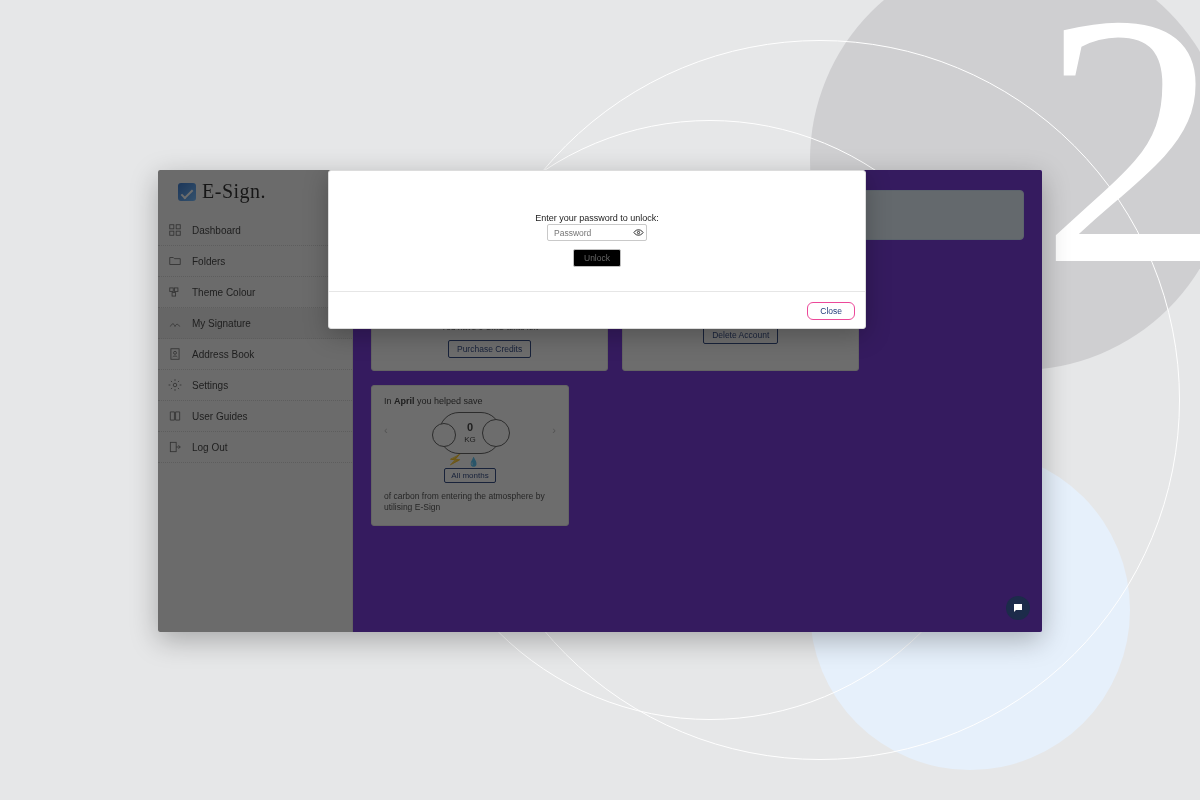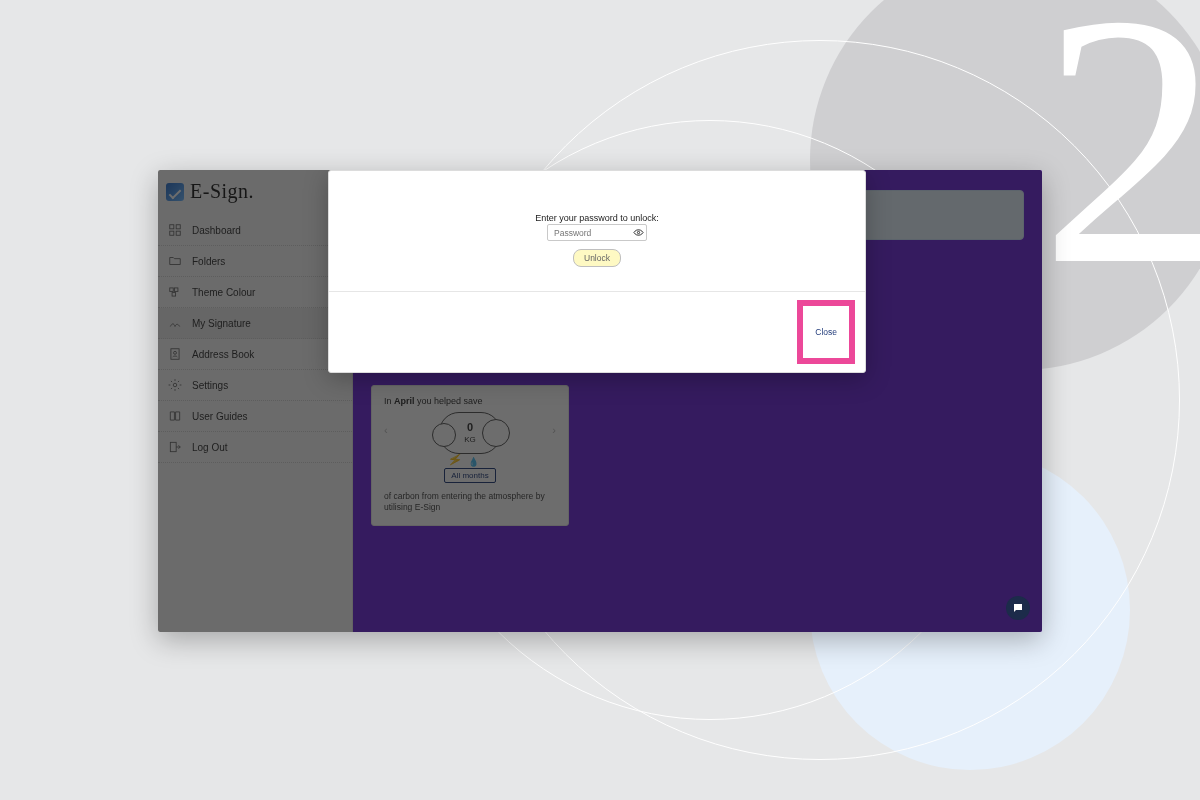--- a/index.html
+++ b/index.html
@@ -58,20 +58,21 @@
     width: 195px;
     height: 100%;
     background: #fafafa;
     border-right: 1px solid #e6e6e6;
   }
   .logo-row {
     display: flex;
     align-items: center;
     gap: 6px;
     padding: 10px 8px 12px;
+    margin-left: 12px;
   }
   .logo-mark {
     width: 18px; height: 18px;
     background: linear-gradient(135deg,#2a6fc9,#6bb6ff);
     border-radius: 3px;
     position: relative;
   }
   .logo-mark::after{
     content:""; position:absolute; left:3px; top:7px;
     width:10px; height:4px; border:2px solid #fff; border-top:none; border-right:none;
@@ -236,39 +237,39 @@
   }
   .pw-eye{
     position:absolute; right:3px; top:2px;
     width:12px;height:12px;
     display:flex;align-items:center;justify-content:center;
     color:#333; cursor:pointer;
   }
   .pw-eye svg{width:11px;height:11px;}
   .unlock-btn{
     border:1px solid #bfbfbf;
-    background:#fef9c3;
+    background:#000000;
     color:#666;
     font-size:8.5px;
     padding:3px 10px;
-    border-radius:8px;
+    border-radius:2px;
     cursor:pointer;
   }
   .modal-footer{
     border-top:1px solid #e6e6e6;
     padding:8px 10px;
     text-align:right;
   }
   .close-btn{
-    border:6px solid #ec4899;
+    border:1px solid #ec4899;
     color:#213b7a;
     background:#fff;
     font-size:8.5px;
-    padding:21px 12px;
-    border-radius:0;
+    padding:3px 12px;
+    border-radius:6px;
     cursor:pointer;
   }
 
   
   .chat-fab{
     position:absolute;
     right:12px; bottom:12px;
     width:24px;height:24px;
     border-radius:50%;
     background:#1c2b4a;

